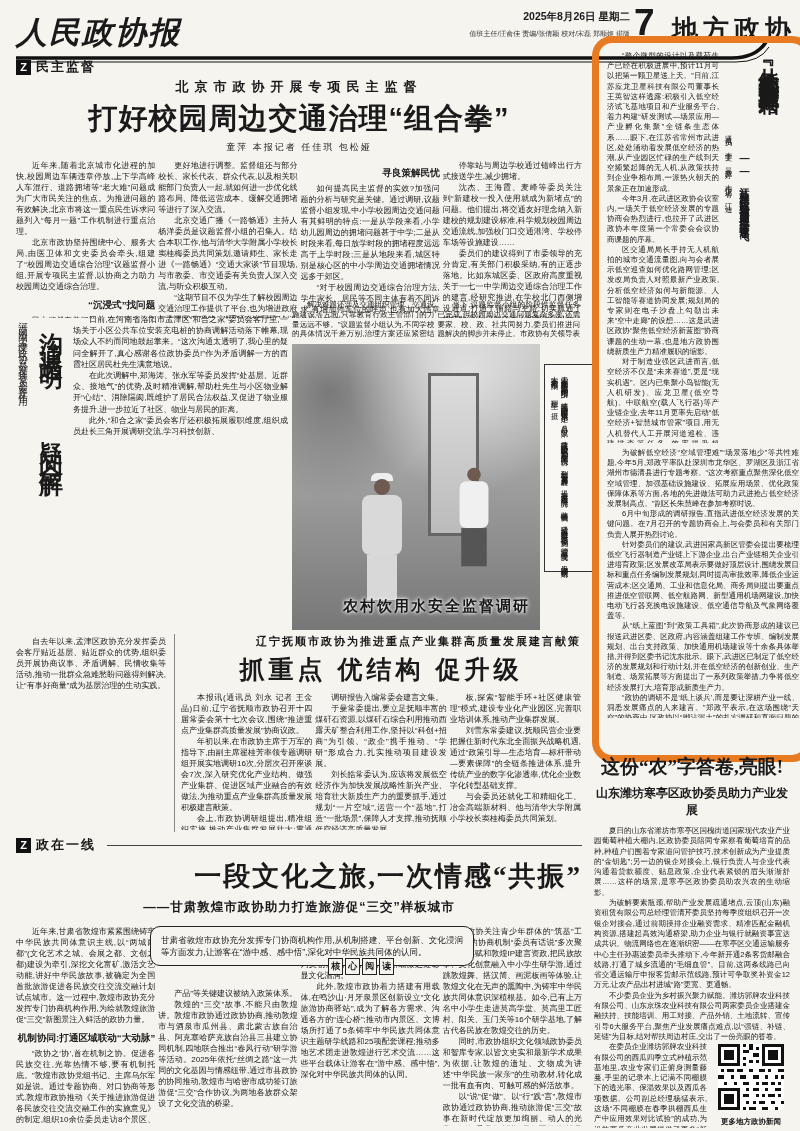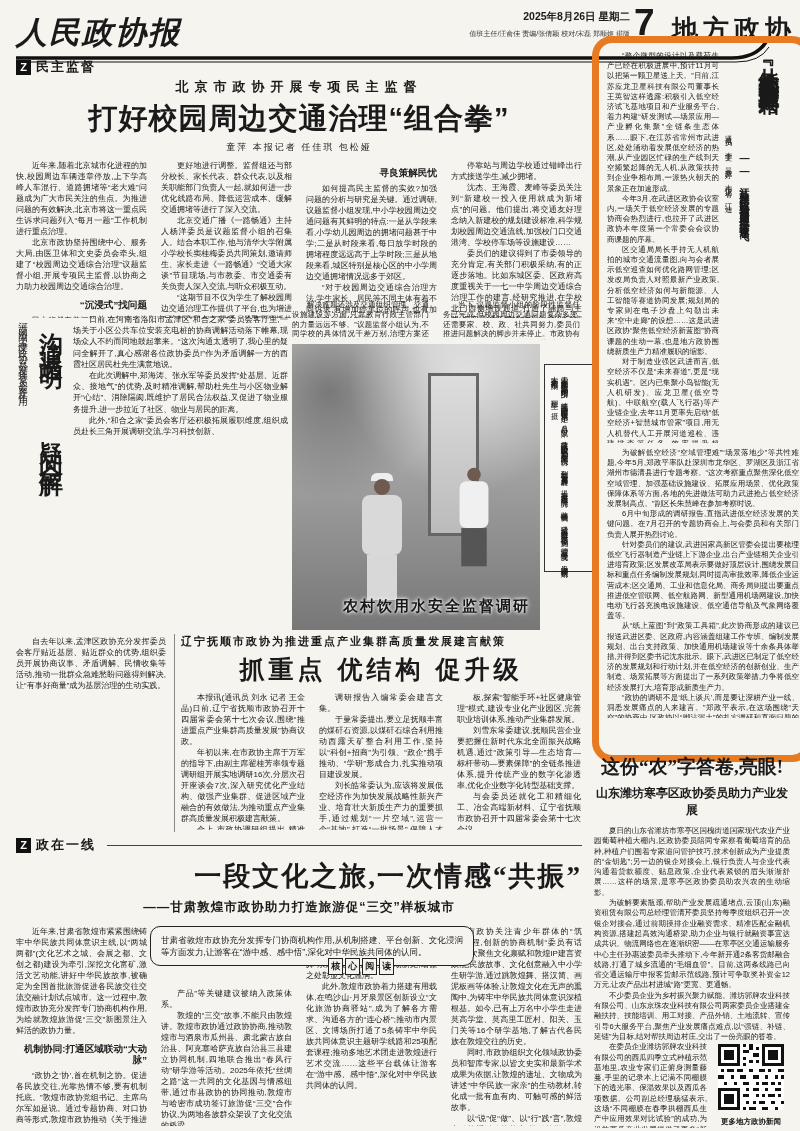--- a/index.html
+++ b/index.html
@@ -18,21 +18,21 @@
   .pagename{left:672px;top:12px;font-size:26px;font-weight:bold;letter-spacing:5px;}
   
   .seclabel{display:flex;align-items:center;gap:5px;}
   .seclogo{width:15px;height:15px;background:#111;color:#fff;font-size:11px;font-weight:bold;display:flex;align-items:center;justify-content:center;}
   .seclabel .txt{font-size:13px;font-weight:bold;letter-spacing:2px;}
   .seclabel .rule{flex:1;border-top:1px solid #444;margin-left:6px;}
   
   .kicker{font-size:13px;font-weight:bold;text-align:center;letter-spacing:6px;}
   .bigHead{font-size:29px;font-weight:bold;text-align:center;letter-spacing:1px;margin:3px 0 2px 0;}
   .byline{font-size:9px;text-align:center;letter-spacing:2px;color:#222;}
-  .cols{display:flex;gap:14px;overflow:hidden;}
+  .cols{display:flex;gap:3px;overflow:hidden;}
   .col{flex:1;overflow:hidden;font-size:8px;line-height:11px;}
   
   .vert{writing-mode:vertical-rl;text-orientation:upright;}
   .mj-kicker{font-size:9.5px;letter-spacing:4px;height:300px;color:#222;}
   .mj-head{font-size:24px;font-weight:bold;letter-spacing:11px;font-family:"Liberation Serif","DejaVu Serif",serif;}
   .mj-head .g2{margin-top:26px;display:inline-block;}
   
   .photo{background:linear-gradient(180deg,#c2c2c2 0%,#a8a8a8 35%,#8e8e8e 70%,#777 100%);position:relative;overflow:hidden;}
   .ph-wash1{position:absolute;left:0;top:0;right:0;height:55%;background:radial-gradient(circle at 70% 20%,rgba(255,255,255,.55),transparent 55%),radial-gradient(circle at 15% 30%,rgba(60,60,60,.5),transparent 45%);}
   .ph-door{position:absolute;left:55%;top:10%;width:18%;height:55%;background:linear-gradient(#ddd,#bbb);border:3px solid #666;}
@@ -40,21 +40,21 @@
   .fig .head{width:16px;height:16px;border-radius:50%;background:#6e5a4e;margin:0 auto;}
   .fig .cap{width:22px;height:8px;border-radius:6px 6px 0 0;background:#eee;margin:0 auto -2px auto;}
   .fig .body1{width:40px;height:60px;border-radius:8px;background:#e8e8e8;margin:0 auto;}
   .fig .body2{width:34px;height:55px;border-radius:8px;background:#f0f0f0;margin:0 auto;}
   .fig .legs{width:30px;height:45px;background:#555;margin:0 auto;}
   .fig .legsL{width:30px;height:45px;background:#d8d8d8;margin:0 auto;}
   .ph-cap{position:absolute;right:10px;bottom:14px;font-size:15px;font-weight:bold;color:#181818;font-family:"Liberation Serif","DejaVu Serif",serif;text-shadow:0 0 3px #fff,0 0 5px #fff;letter-spacing:2px;}
   .notebox{border:1px solid #333;background:#f8f7f3;padding:5px 4px;}
   .notetxt{writing-mode:vertical-rl;text-orientation:upright;font-size:7.5px;line-height:10px;height:100%;letter-spacing:1px;}
   
-  .fs-kicker{font-size:11px;font-weight:bold;text-align:left;letter-spacing:2px;}
+  .fs-kicker{font-size:11px;font-weight:bold;text-align:right;letter-spacing:2px;}
   .fs-head{font-size:25px;font-weight:bold;text-align:center;letter-spacing:4px;margin:4px 0 6px 0;}
   
   .dh-head{font-size:27px;font-weight:bold;text-align:right;letter-spacing:2px;font-family:"Liberation Serif","DejaVu Serif",serif;}
   .dh-sub{font-size:12.5px;font-weight:bold;text-align:center;margin-top:5px;letter-spacing:1px;}
   .corebox{border:1.5px solid #222;border-radius:10px;padding:7px 10px;font-size:8.5px;line-height:12px;background:#f6f4ef;}
   .corelabel{position:absolute;left:55%;bottom:-9px;display:flex;gap:2px;}
   .corelabel span{border:1px solid #222;background:#f6f4ef;font-size:9px;font-weight:bold;padding:1px 2px;}
   
   .orange-box{border:7px solid #e87a22;border-radius:20px;background:transparent;}
   .wj-body{font-size:7.5px;line-height:10.2px;}
@@ -183,21 +183,21 @@
           <p class="para">会上,市政协调研组提出,精准组织实施,推动产业集群发展壮大;贯通产业链发展脉络;加强园区建设和区域合作;完善科技创新体系等5个方面23条建议,12名同志作大会发言,18份</p>
         </div>
       <div class="col just">
           <p class="para">调研报告入编常委会建言文集。</p>
           <p class="para">于曼常委提出,要立足抚顺丰富的煤矸石资源,以煤矸石综合利用推动西露天矿整合利用工作,坚持以“科创+招商”为引领、“政企”携手推动、“学研”形成合力,扎实推动项目建设发展。</p>
           <p class="para">刘长皓常委认为,应该将发展低空经济作为加快发展战略性新兴产业、培育壮大新质生产力的重要抓手,通过规划“一片空域”,运营一个“基地”,打造“一批场景”,保障人才支撑,推动抚顺低空经济高质量发展。</p>
         </div>
       <div class="col just">
           <p class="para">板,探索“智能手环+社区健康管理”模式,建设专业化产业园区,完善职业培训体系,推动产业集群发展。</p>
           <p class="para">刘雪东常委建议,抚顺民营企业要把握住新时代东北全面振兴战略机遇,通过“政策引导—生态培育—标杆带动—要素保障”的全链条推进体系,提升传统产业的数字化渗透率,优化企业数字化转型基础支撑。</p>
-          <p class="para">与会委员还就化工和精细化工、冶金高端新材料、辽宁省抚顺市政协召开十四届常委会第十七次会议。</p>
+          <p class="para">与会委员还就化工和精细化工、冶金高端新材料、他与清华大学附属小学校长窦桂梅委员共同策划。</p>
         </div>
     </div>
   </div>
 
   <div class="abs seclabel" style="left:16px;top:836px;width:566px;">
     <span class="seclogo">Z</span>
     <span class="txt">政在一线</span>
     <span class="rule"></span>
   </div>
 

